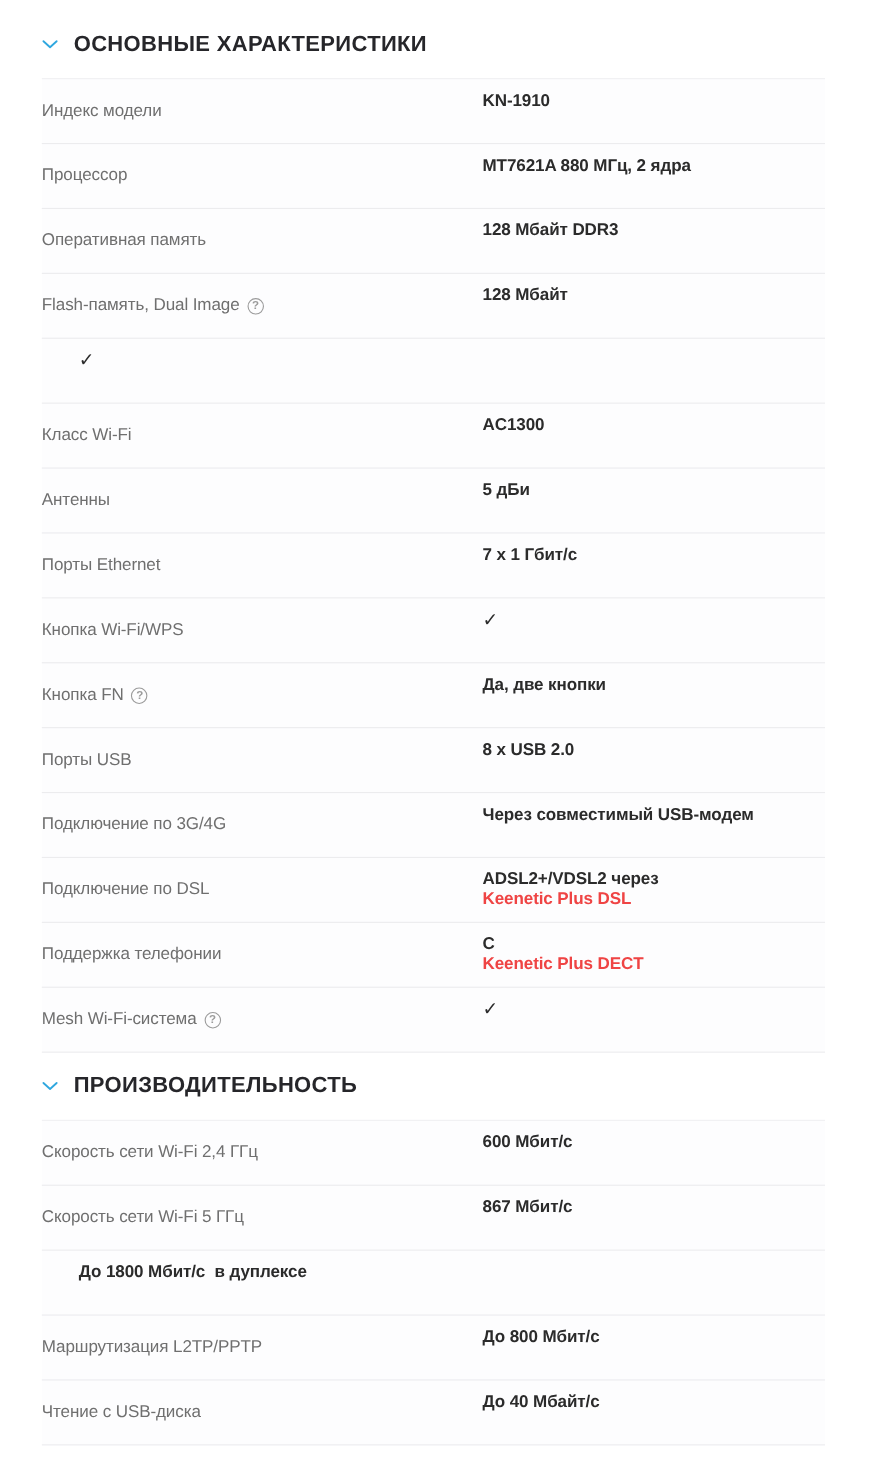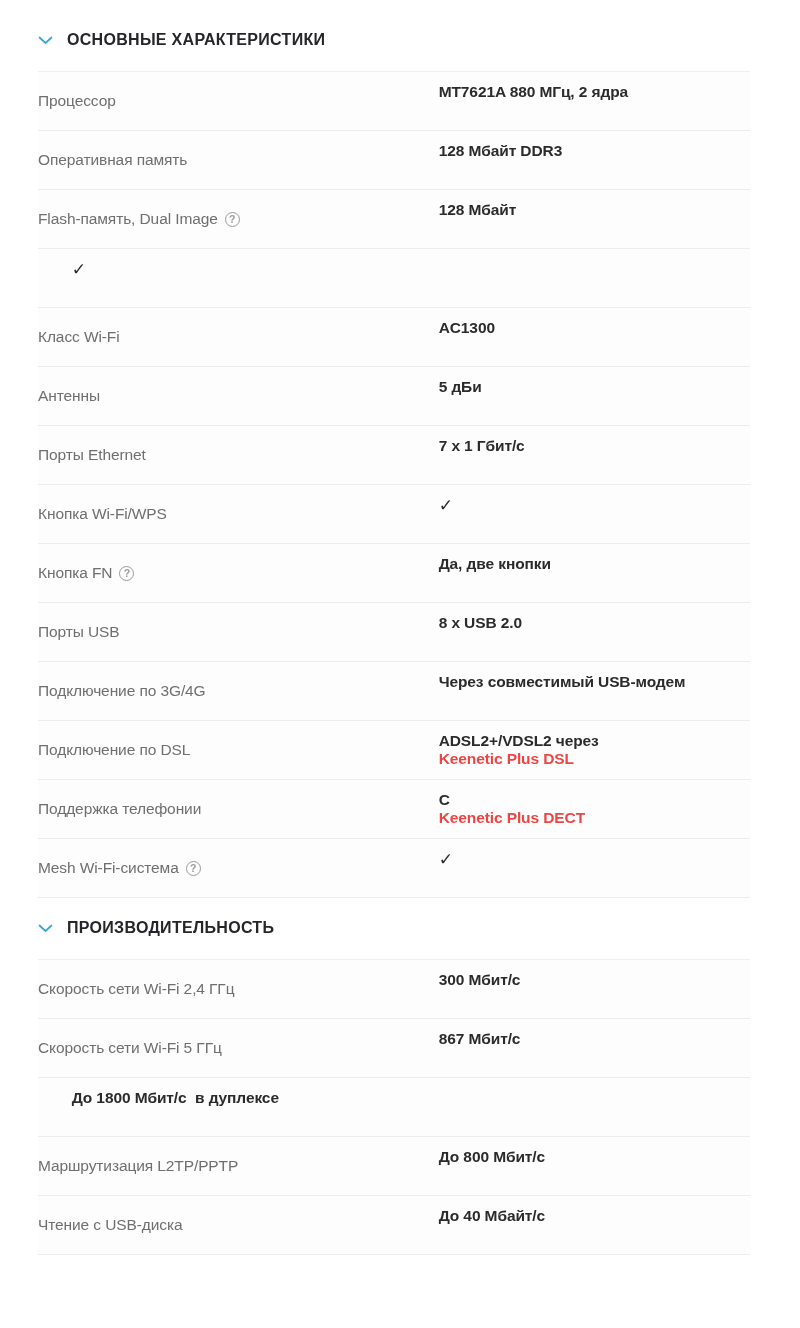--- a/index.html
+++ b/index.html
@@ -23,21 +23,21 @@
     user-select: none;
   }
   .chevron {
     width: 17px;
     display: flex;
     align-items: center;
     margin-right: 12px;
     color: #2fa7df;
   }
   .section-title {
-    font-size: 16px;
+    font-size: 20px;
     font-weight: 600;
     color: #26262a;
     letter-spacing: 0.3px;
     text-transform: uppercase;
   }
 
   .rows {
     margin-top: 21px;
     border-top: 1px solid #f0f0f2;
     background: #fdfdfe;
@@ -100,20 +100,30 @@
     <section class="section">
       <div class="section-header">
         <span class="chevron">
           <svg width="15" height="9" viewBox="0 0 15 9" aria-hidden="true">
             <polyline points="1.5,1.5 7.5,7 13.5,1.5" fill="none" stroke="currentColor" stroke-width="1.7" stroke-linecap="round" stroke-linejoin="round"></polyline>
           </svg>
         </span>
         <span class="section-title">ОСНОВНЫЕ ХАРАКТЕРИСТИКИ</span>
       </div>
       <div class="rows">
+    <div class="row">
+      <div class="label-cell">
+        <span class="label">Индекс модели</span>
+
+      </div>
+      <div class="value-cell">
+        <span class="val">KN-1910</span>
+        
+      </div>
+    </div>
 
     <div class="row">
       <div class="label-cell">
         <span class="label">Процессор</span>
 
       </div>
       <div class="value-cell">
         <span class="val">MT7621A 880 МГц, 2 ядра</span>
         
       </div>
@@ -269,21 +279,21 @@
         </span>
         <span class="section-title">ПРОИЗВОДИТЕЛЬНОСТЬ</span>
       </div>
       <div class="rows">
     <div class="row">
       <div class="label-cell">
         <span class="label">Скорость сети Wi-Fi 2,4 ГГц</span>
 
       </div>
       <div class="value-cell">
-        <span class="val">300 Мбит/с</span>
+        <span class="val">600 Мбит/с</span>
         
       </div>
     </div>
 
     <div class="row">
       <div class="label-cell">
         <span class="label">Скорость сети Wi-Fi 5 ГГц</span>
 
       </div>
       <div class="value-cell">

